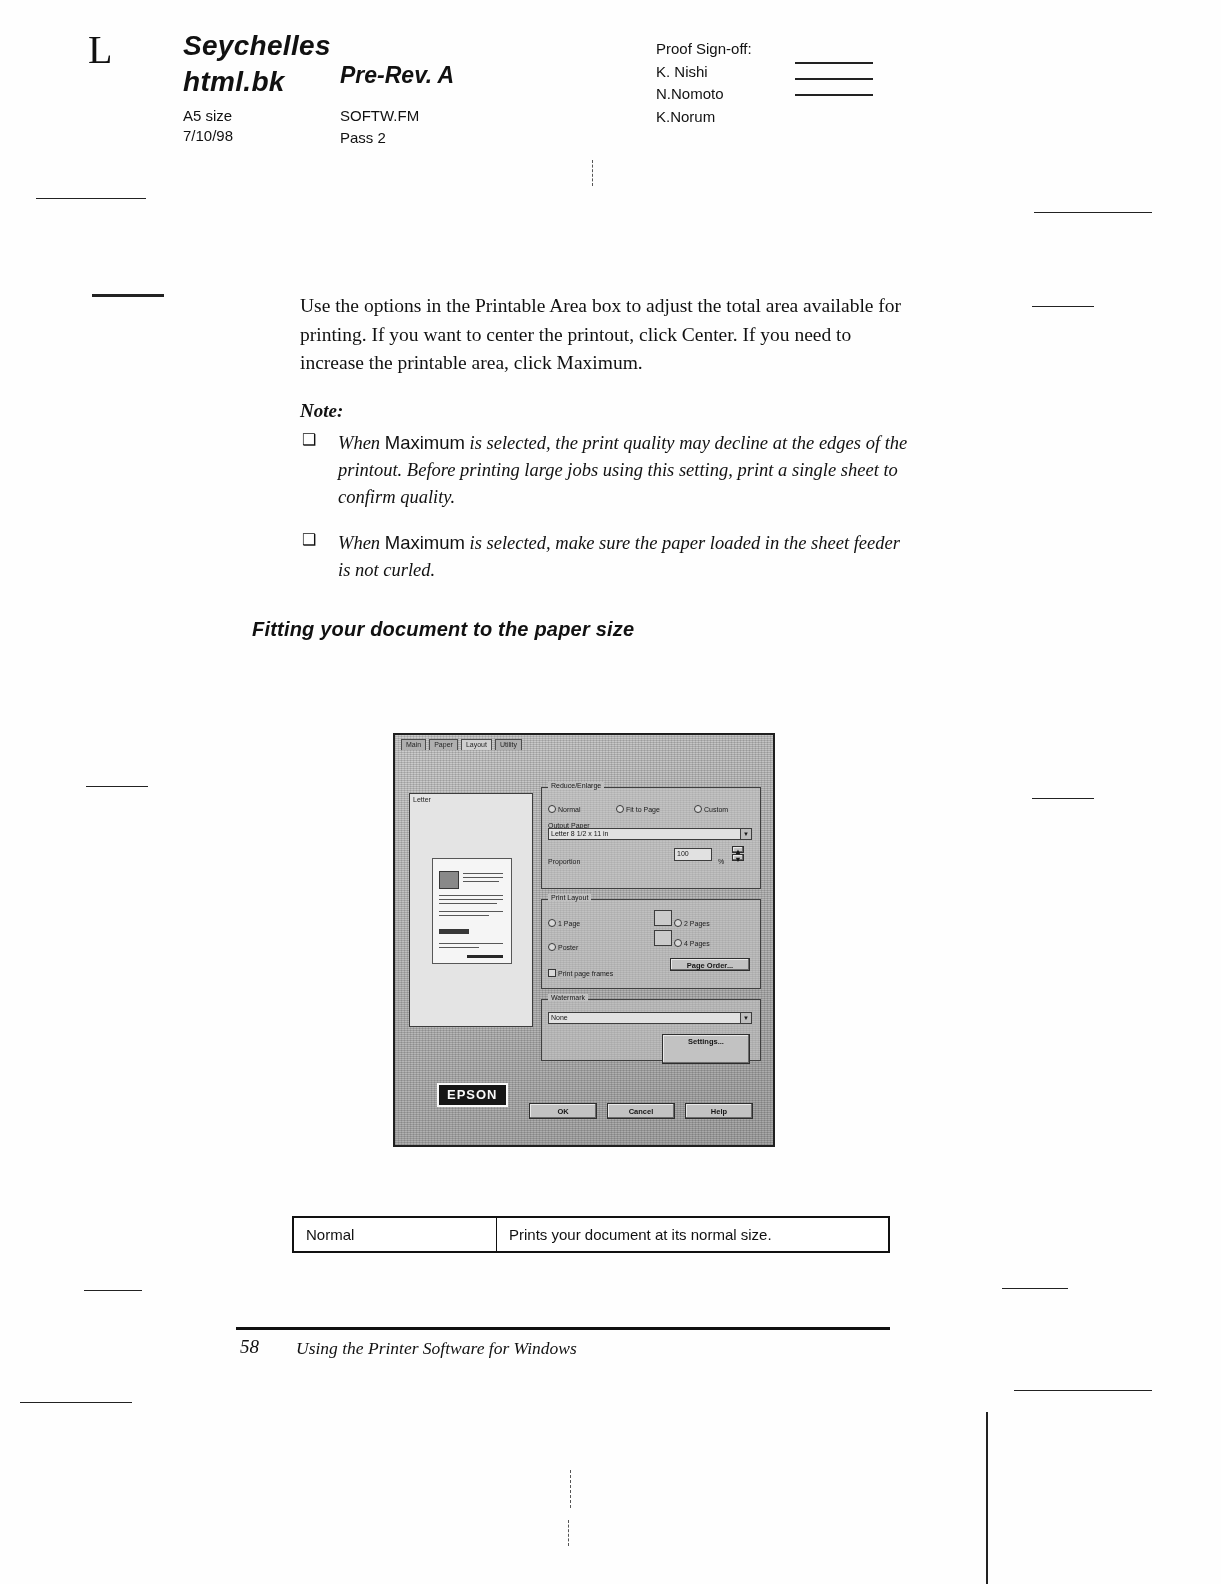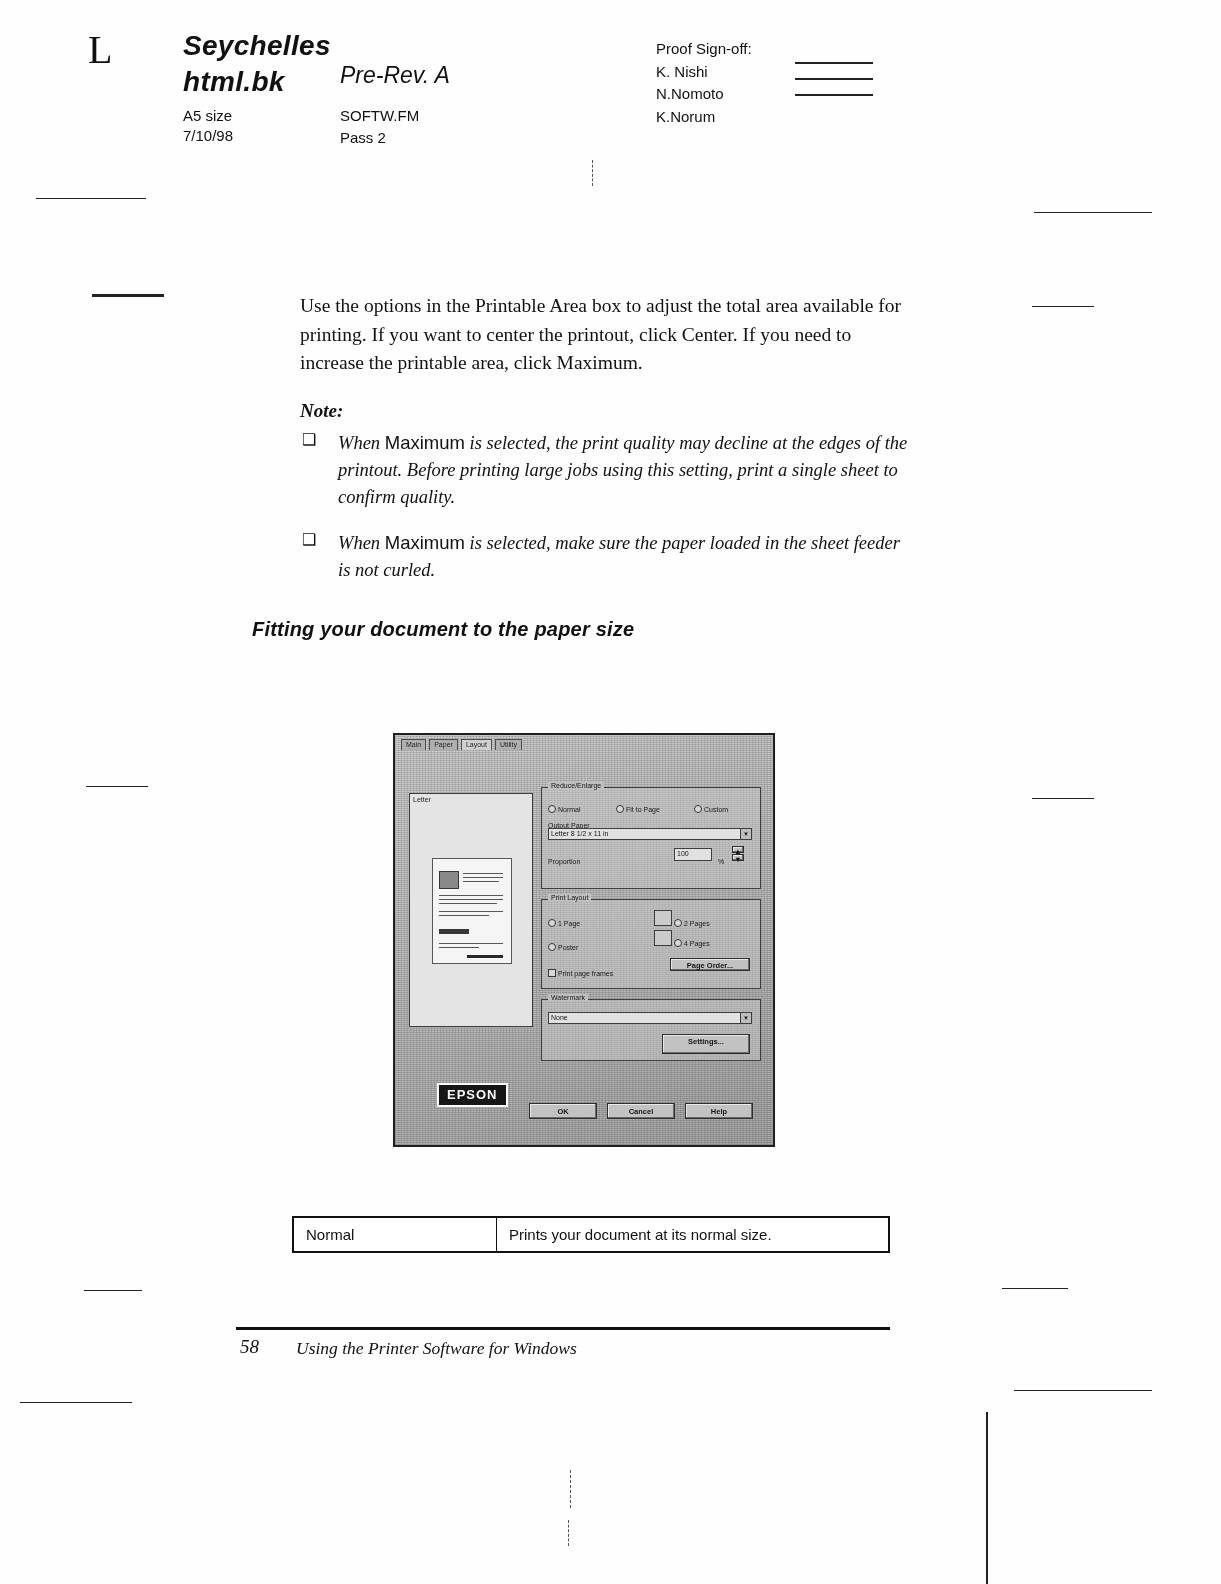--- a/index.html
+++ b/index.html
@@ -47,21 +47,21 @@
     font-family: "Liberation Sans", sans-serif;
     font-size: 15px;
     line-height: 1.35;
     margin-top: 6px;
   }
   .hdr-rev {
     position: absolute;
     left: 340px;
     top: 62px;
     font-family: "Liberation Sans", sans-serif;
-    font-weight: normal;
+    font-weight: bold;
     font-style: italic;
     font-size: 23px;
   }
   .hdr-rev-meta {
     position: absolute;
     left: 340px;
     top: 105px;
     font-family: Liberation Sans, sans-serif;
     font-size: 15px;
     line-height: 1.45;
@@ -536,21 +536,21 @@
         <span>Page Order...</span>
       </div>
     </div>
 
     <div class="grp" style="left:146px; top:264px; width:218px; height:60px;">
       <span class="grp-title">Watermark</span>
       <div class="combo" style="left:6px; top:12px; width:204px; height:12px;">
         <span>None</span>
         <span class="arrow">▼</span>
       </div>
-      <div class="fbtn" style="left:120px; top:34px; width:88px; height:20px; line-height:14px;">
+      <div class="fbtn" style="left:120px; top:34px; width:88px; height:30px; line-height:14px;">
         <span>Settings...</span>
       </div>
     </div>
 
     <div class="fbtn" style="left:134px; top:368px; width:68px; height:16px; line-height:16px;">
       <span>OK</span>
     </div>
     <div class="fbtn" style="left:212px; top:368px; width:68px; height:16px; line-height:16px;">
       <span>Cancel</span>
     </div>

